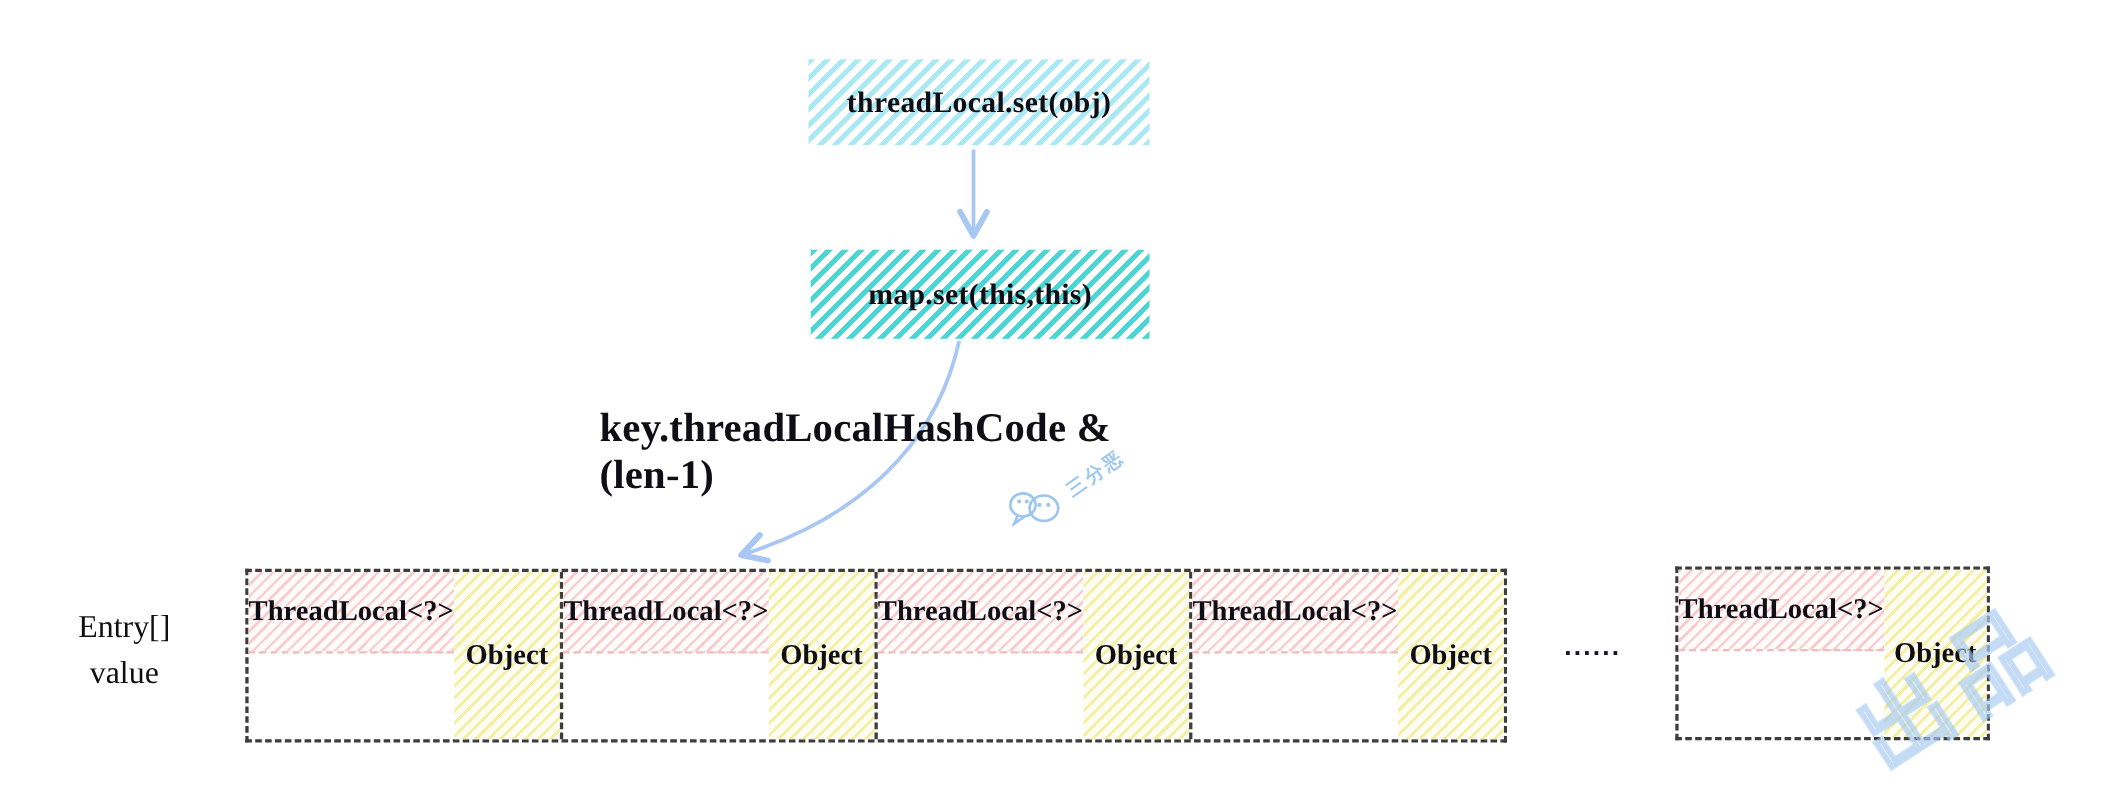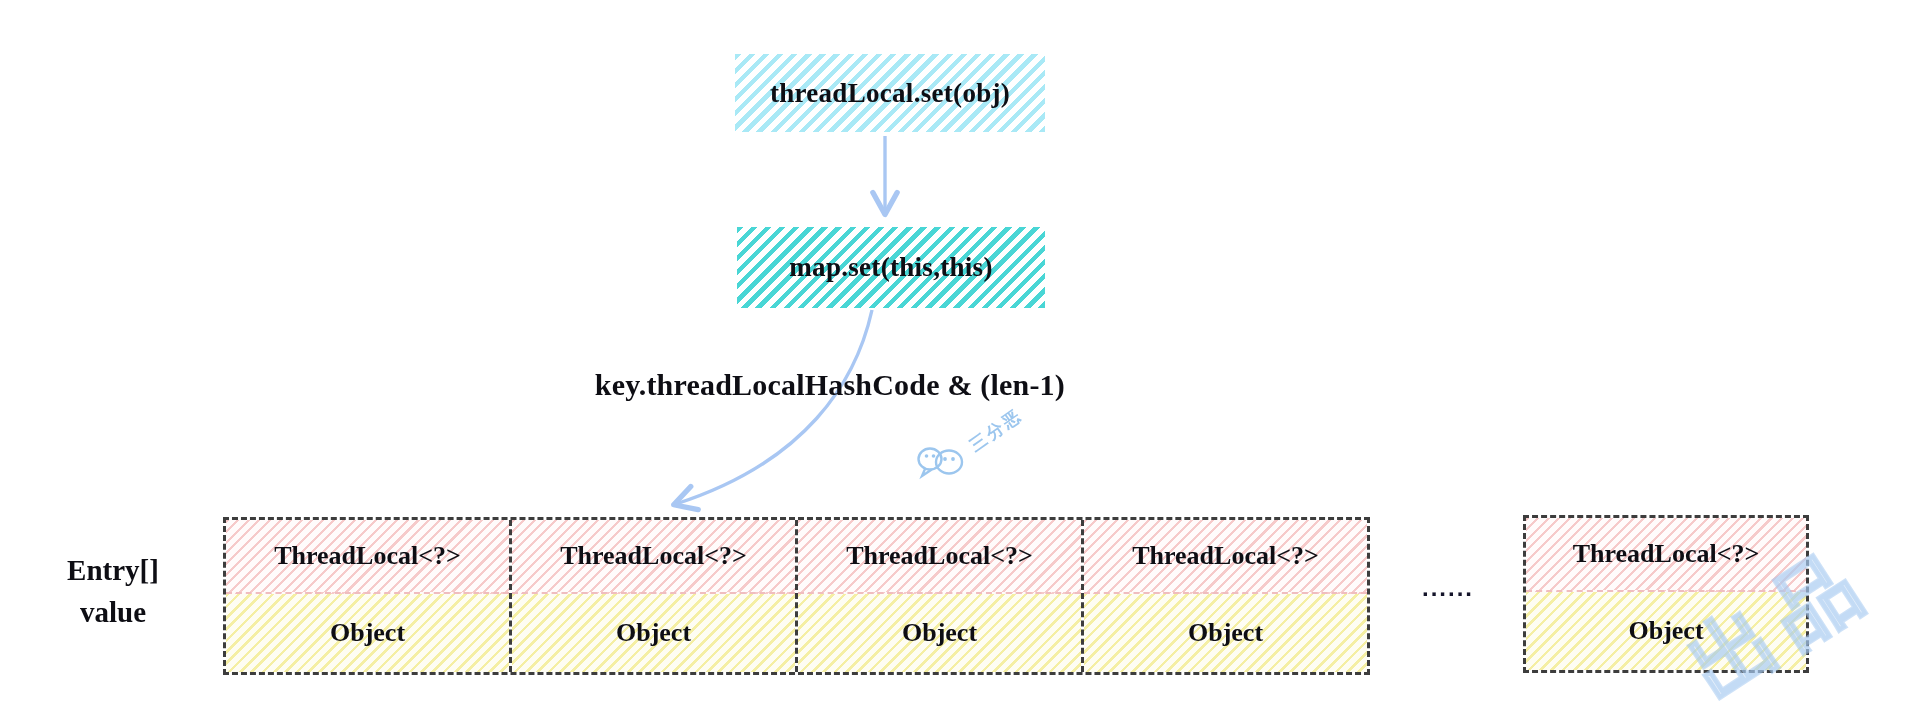--- a/index.html
+++ b/index.html
@@ -21,33 +21,33 @@
     background:repeating-linear-gradient(135deg,#a9e9f6 0 4.5px,rgba(255,255,255,0) 4.5px 10px);
   }
   .flow-box.step2{
     left:737px;top:227px;width:308px;height:81px;
     background:repeating-linear-gradient(135deg,#49d6d5 0 4.5px,rgba(255,255,255,0) 4.5px 10px);
   }
 
   
   .hash-label{
     position:absolute;left:545px;top:368px;width:520px;
-    text-align:right;font-weight:700;font-size:30px;letter-spacing:.2px;
+    text-align:left;font-weight:700;font-size:37px;letter-spacing:.2px;
   }
 
   
   .entry-label{
     position:absolute;left:38px;top:549px;width:150px;text-align:center;
-    font-weight:700;font-size:29px;line-height:1.45;
+    font-weight:400;font-size:29px;line-height:1.45;
   }
   .entry-group{
     position:absolute;left:223px;top:517px;width:1147px;height:158px;
     display:flex;border:3px dashed #3d3d3d;box-sizing:border-box;background:#fff;
   }
-  .entry-box{flex:1;display:flex;flex-direction:column;min-width:0;}
+  .entry-box{flex:1;display:flex;flex-direction:row;min-width:0;}
   .entry-box + .entry-box{border-left:3px dashed #3d3d3d;}
   .entry-box.solo{
     position:absolute;left:1523px;top:515px;width:286px;height:158px;
     border:3px dashed #3d3d3d;box-sizing:border-box;background:#fff;
   }
   .cell{
     display:flex;align-items:center;justify-content:center;
     font-weight:700;font-size:26px;
   }
   .cell.key{

